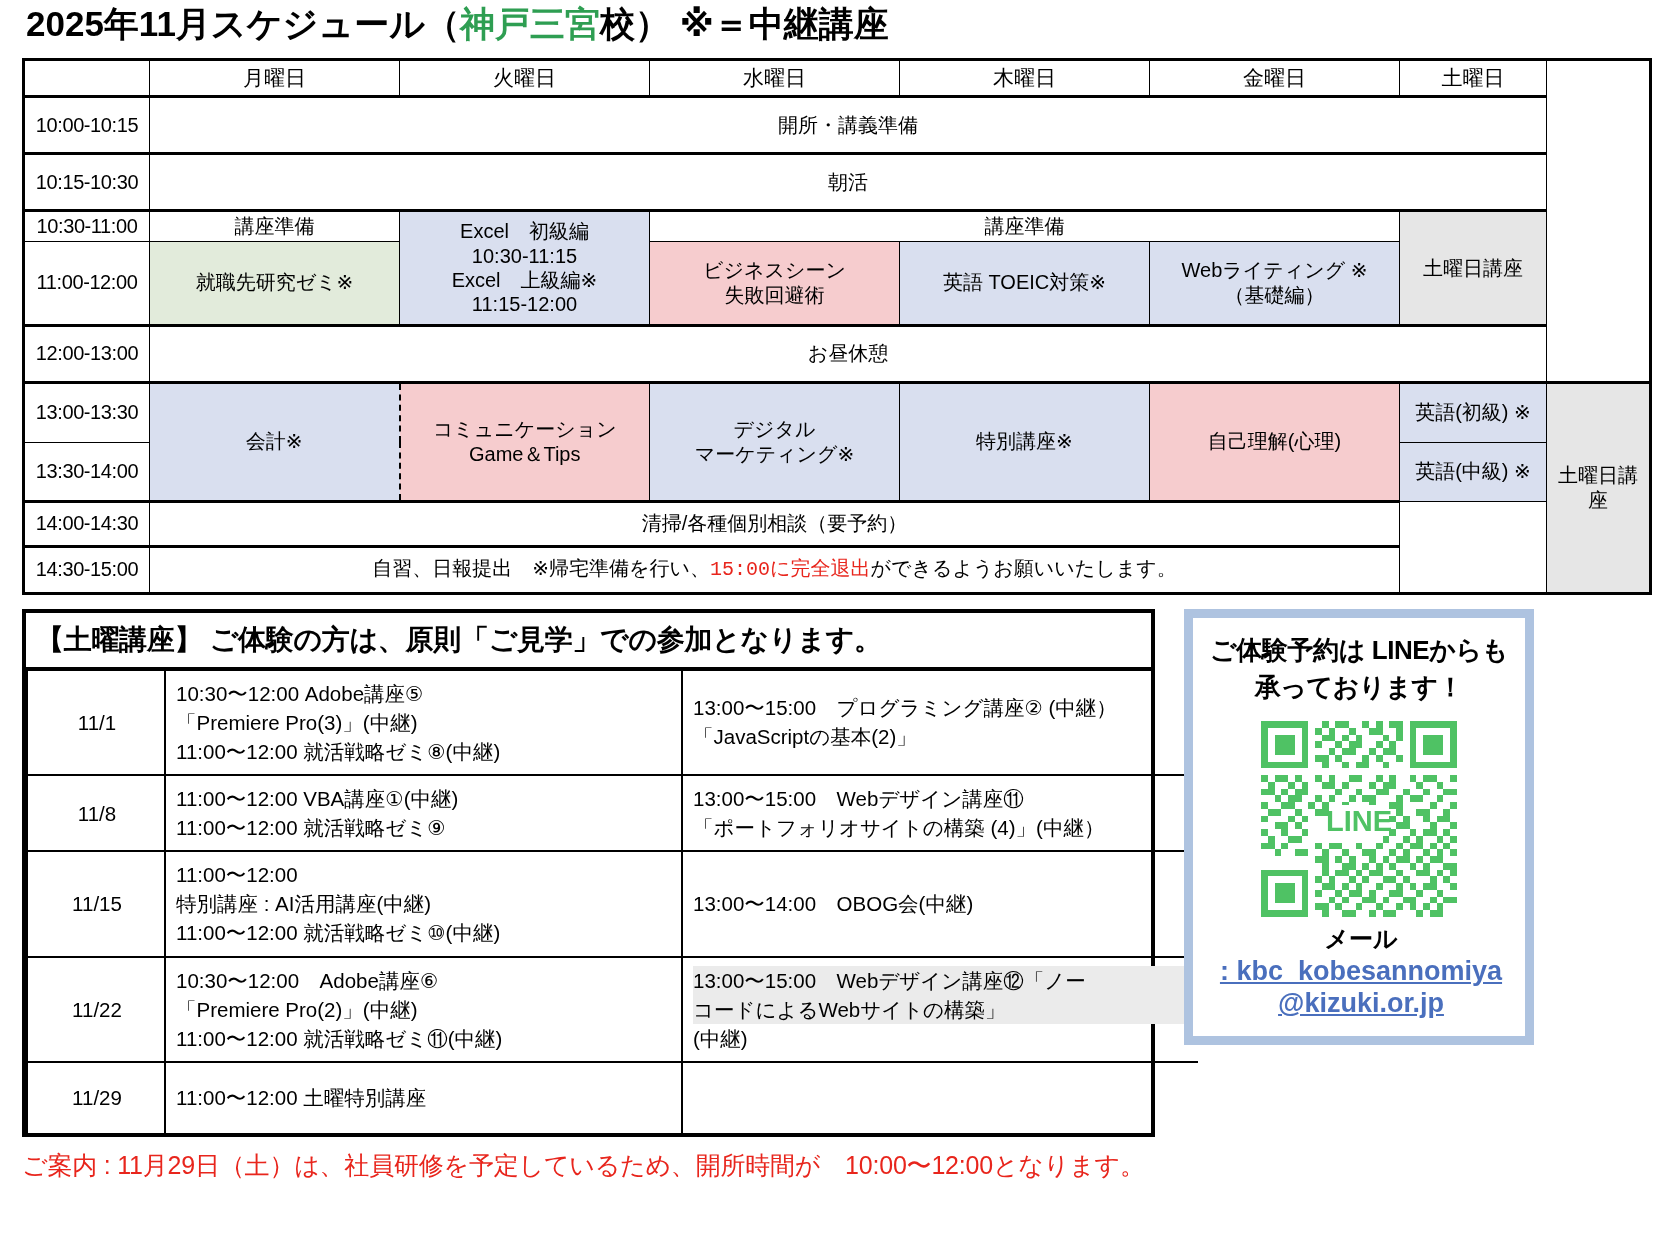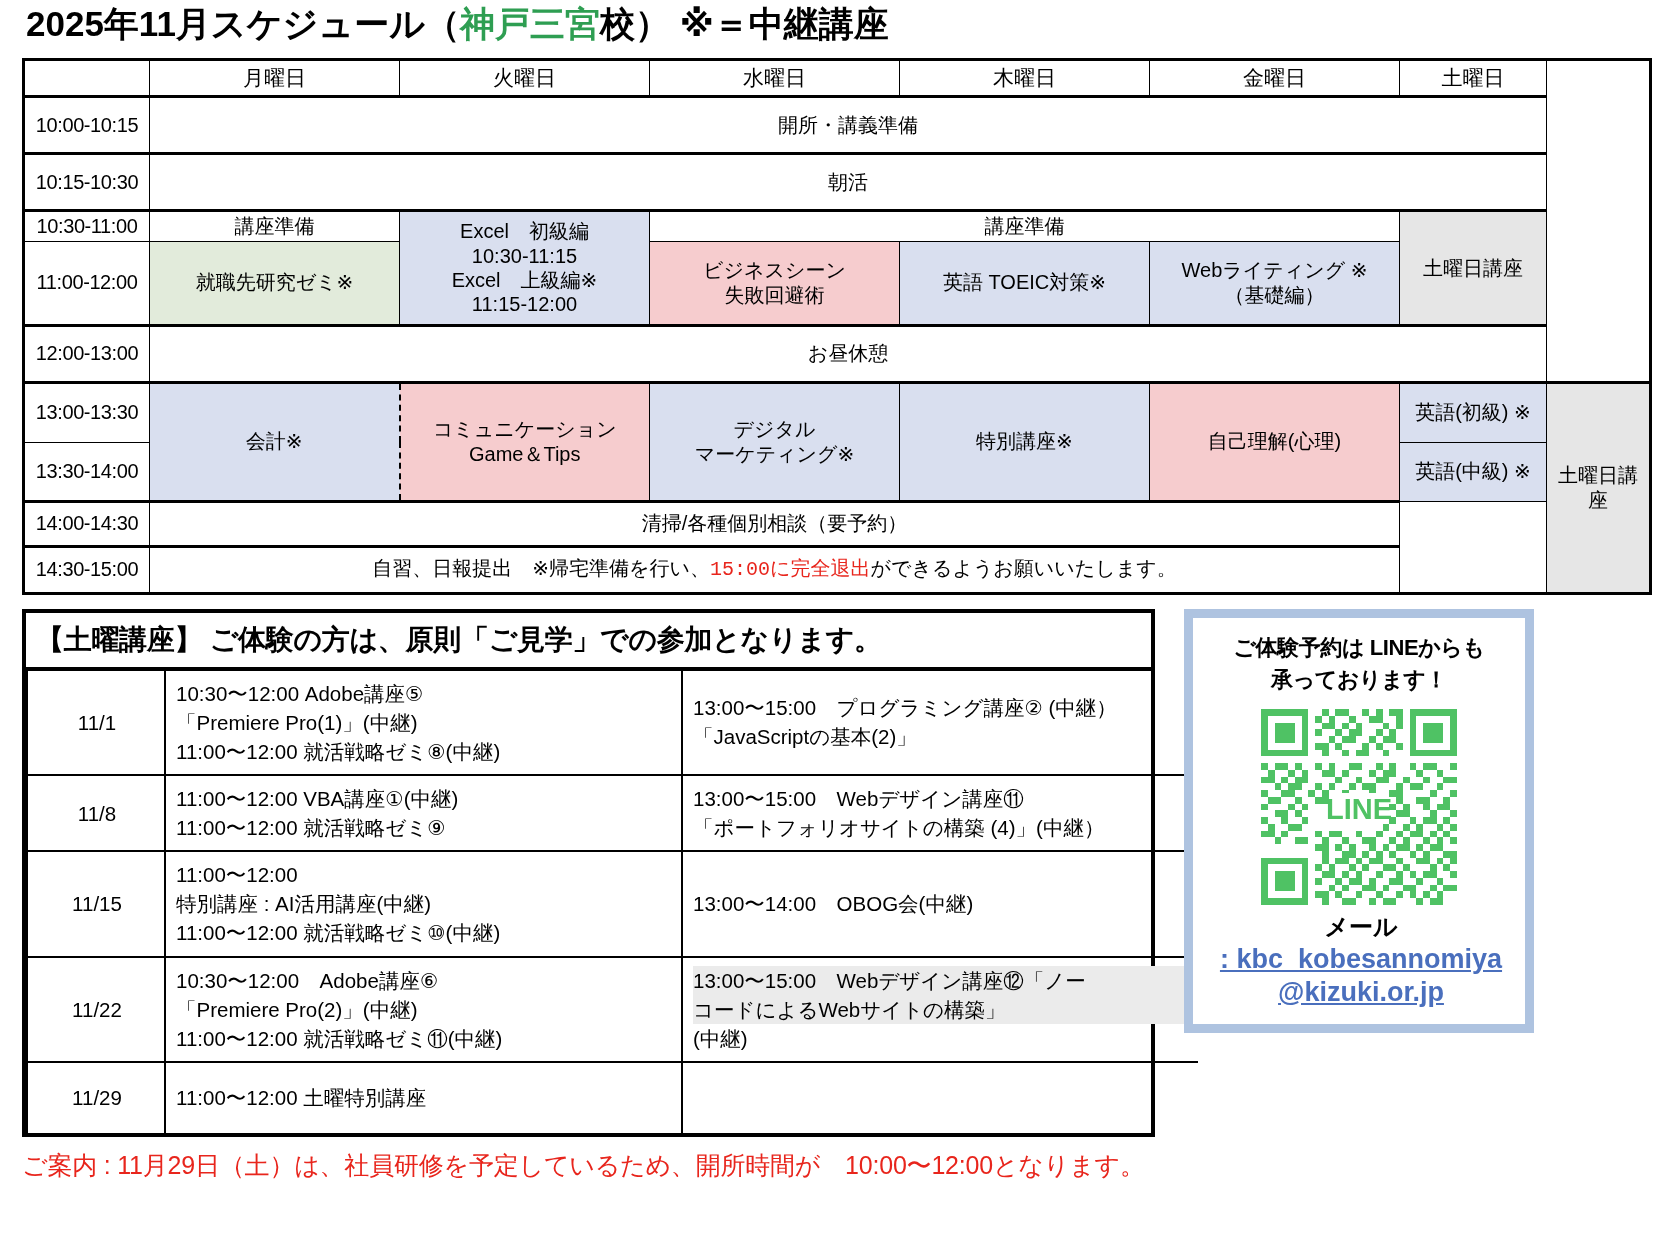--- a/index.html
+++ b/index.html
@@ -133,21 +133,21 @@
   
   .line-box {
     width: 350px;
     box-sizing: border-box;
     border: 9px solid #aec3e0;
     background: #ffffff;
     padding: 14px 12px 16px 12px;
     text-align: center;
   }
   .line-head {
-    font-size: 22px;
+    font-size: 26px;
     font-weight: bold;
     line-height: 1.45;
     letter-spacing: -0.4px;
   }
   .qr-area {
     margin: 14px auto 6px auto;
     width: 196px;
     height: 196px;
     position: relative;
   }
@@ -287,21 +287,21 @@
 <div class="lower">
 
   <div class="sat-panel">
     <div class="sat-head">【土曜講座】 ご体験の方は、原則「ご見学」での参加となります。</div>
     <table class="satcourses">
       <tbody>
           <tr>
         <td class="satdate">11/1</td>
         <td class="satcol">
           <div>10:30〜12:00 Adobe講座⑤</div>
-          <div>「Premiere Pro(1)」(中継)</div>
+          <div>「Premiere Pro(3)」(中継)</div>
           <div>11:00〜12:00 就活戦略ゼミ⑧(中継)</div>
         </td>
         <td class="satcol last">
           <div>13:00〜15:00　プログラミング講座② (中継）</div>
           <div>「JavaScriptの基本(2)」</div>
         </td>
       </tr>
       <tr>
         <td class="satdate">11/8</td>
         <td class="satcol">

